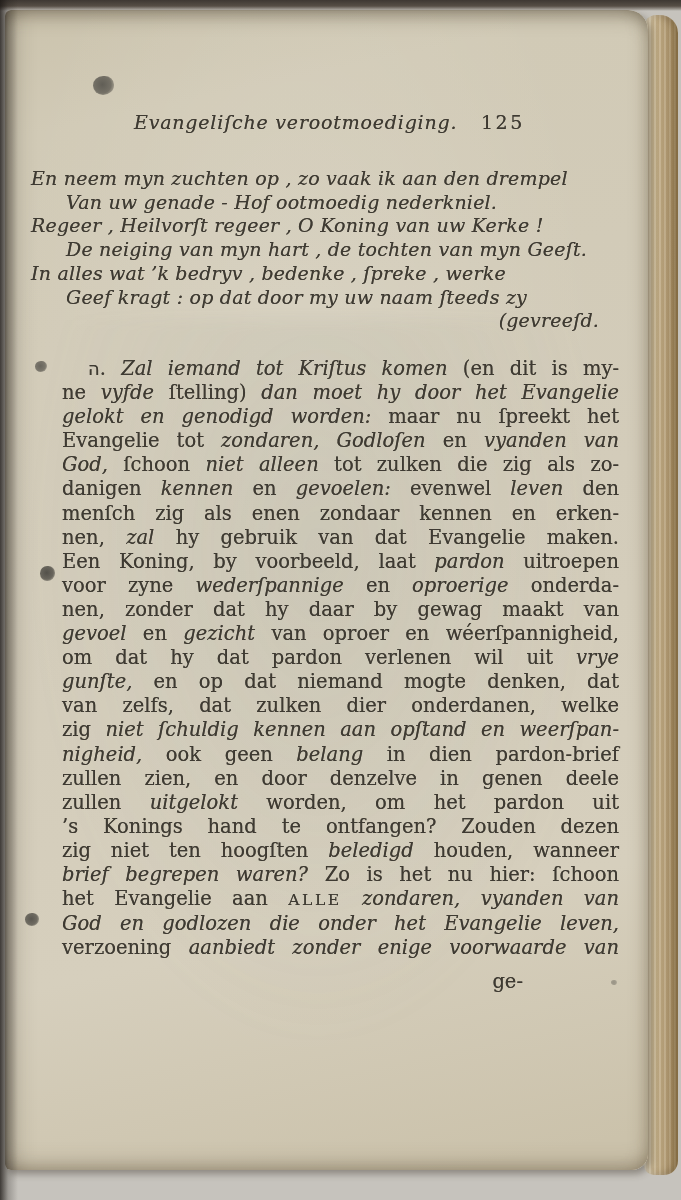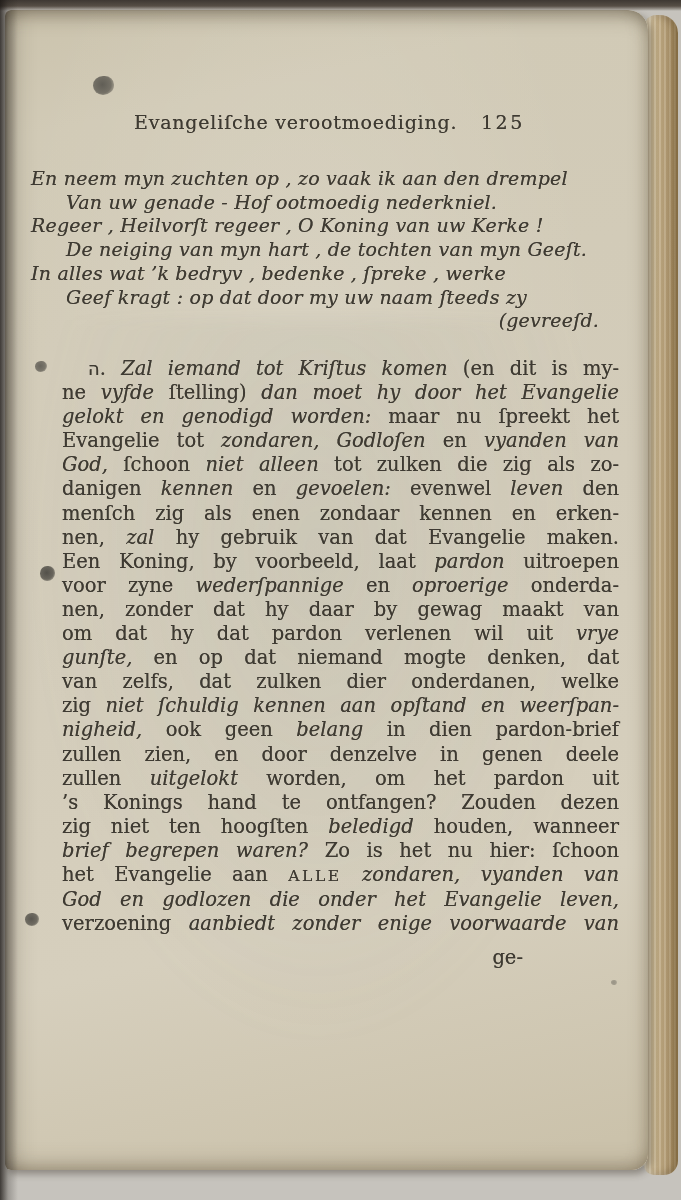--- a/index.html
+++ b/index.html
@@ -52,21 +52,21 @@
   .stain.blot {left:88px;top:66px;width:21px;height:19px;opacity:.8;}
   .stain.dotA {left:30px;top:351px;width:12px;height:11px;opacity:.75;}
   .stain.dotB {left:35px;top:556px;width:15px;height:15px;opacity:.9;}
   .stain.dotC {left:20px;top:903px;width:14px;height:13px;opacity:.85;}
   .stain.speck{left:606px;top:970px;width:6px;height:5px;opacity:.4;}
 
   .page, .page *{color:var(--ink,#3e3a32);}
   .txt{position:absolute;text-shadow:0 0 0.6px rgba(62,58,48,0.75);}
 
   .header{top:101px;left:55px;width:560px;height:28px;font-size:19px;}
-  .header .title{position:absolute;left:74px;letter-spacing:0.8px;}
+  .header .title{position:absolute;left:74px;font-style:italic;letter-spacing:0.8px;}
   .header .pagenum{position:absolute;left:421px;letter-spacing:2.5px;}
 
   .poem{top:157px;left:26px;width:580px;font-size:19px;line-height:23.7px;font-style:italic;letter-spacing:0.2px;}
   .poem .line.i1{padding-left:35px;}
   .poem .line.r{text-align:right;padding-right:12px;}
 
   .bodytext{top:347px;left:57px;width:557px;font-size:19.5px;line-height:24.1px;}
   .bodytext .line{text-align:justify;text-align-last:justify;}
   .bodytext .line.fl{text-indent:26px;}
   .bodytext .line.cw{text-align-last:right;padding-right:96px;margin-top:10px;}
@@ -107,20 +107,21 @@
         <div class="line"><span>ne </span><span class="it">vyfde </span><span>ſtelling) </span><span class="it">dan moet hy door het Evangelie</span></div>
         <div class="line"><span class="it">gelokt en genodigd worden: </span><span>maar nu ſpreekt het</span></div>
         <div class="line"><span>Evangelie tot </span><span class="it">zondaren, Godloſen </span><span>en </span><span class="it">vyanden van</span></div>
         <div class="line"><span class="it">God, </span><span>ſchoon </span><span class="it">niet alleen </span><span>tot zulken die zig als zo-</span></div>
         <div class="line"><span>danigen </span><span class="it">kennen </span><span>en </span><span class="it">gevoelen: </span><span>evenwel </span><span class="it">leven </span><span>den</span></div>
         <div class="line"><span>menſch zig als enen zondaar kennen en erken-</span></div>
         <div class="line"><span>nen, </span><span class="it">zal </span><span>hy gebruik van dat Evangelie maken.</span></div>
         <div class="line"><span>Een Koning, by voorbeeld, laat </span><span class="it">pardon </span><span>uitroepen</span></div>
         <div class="line"><span>voor zyne </span><span class="it">wederſpannige </span><span>en </span><span class="it">oproerige </span><span>onderda-</span></div>
         <div class="line"><span>nen, zonder dat hy daar by gewag maakt van</span></div>
+        <div class="line"><span class="it">gevoel </span><span>en </span><span class="it">gezicht </span><span>van oproer en wéerſpannigheid,</span></div>
         <div class="line"><span>om dat hy dat pardon verlenen wil uit </span><span class="it">vrye</span></div>
         <div class="line"><span class="it">gunſte, </span><span>en op dat niemand mogte denken, dat</span></div>
         <div class="line"><span>van zelfs, dat zulken dier onderdanen, welke</span></div>
         <div class="line"><span>zig </span><span class="it">niet ſchuldig kennen aan opſtand en weerſpan-</span></div>
         <div class="line"><span class="it">nigheid, </span><span>ook geen </span><span class="it">belang </span><span>in dien pardon-brief</span></div>
         <div class="line"><span>zullen zien, en door denzelve in genen deele</span></div>
         <div class="line"><span>zullen </span><span class="it">uitgelokt </span><span>worden, om het pardon uit</span></div>
         <div class="line"><span>’s Konings hand te ontfangen? Zouden dezen</span></div>
         <div class="line"><span>zig niet ten hoogſten </span><span class="it">beledigd </span><span>houden, wanneer</span></div>
         <div class="line"><span class="it">brief begrepen waren? </span><span>Zo is het nu hier: ſchoon</span></div>

